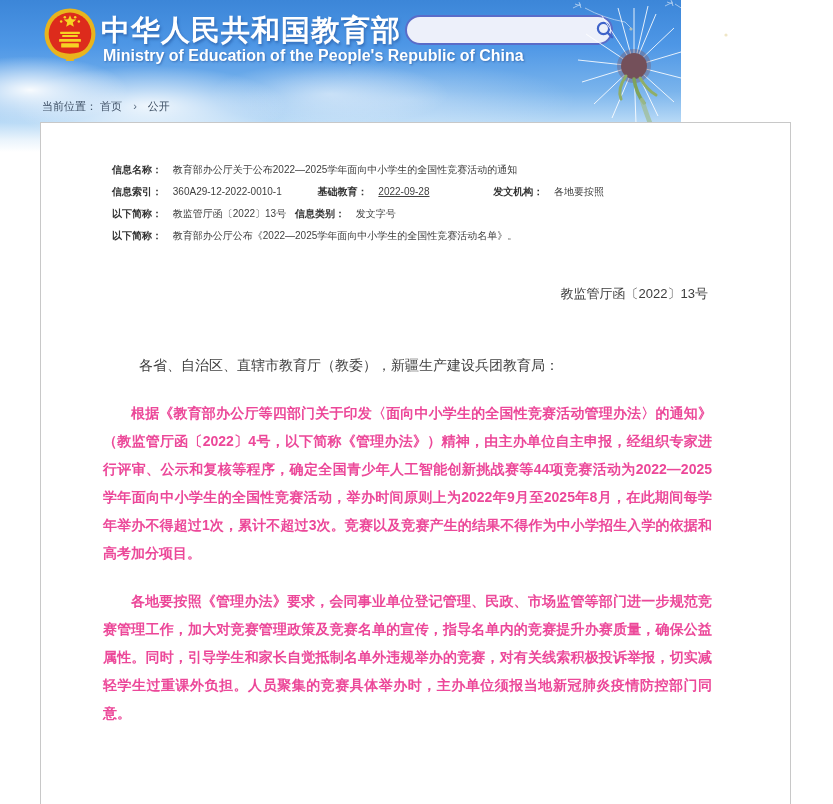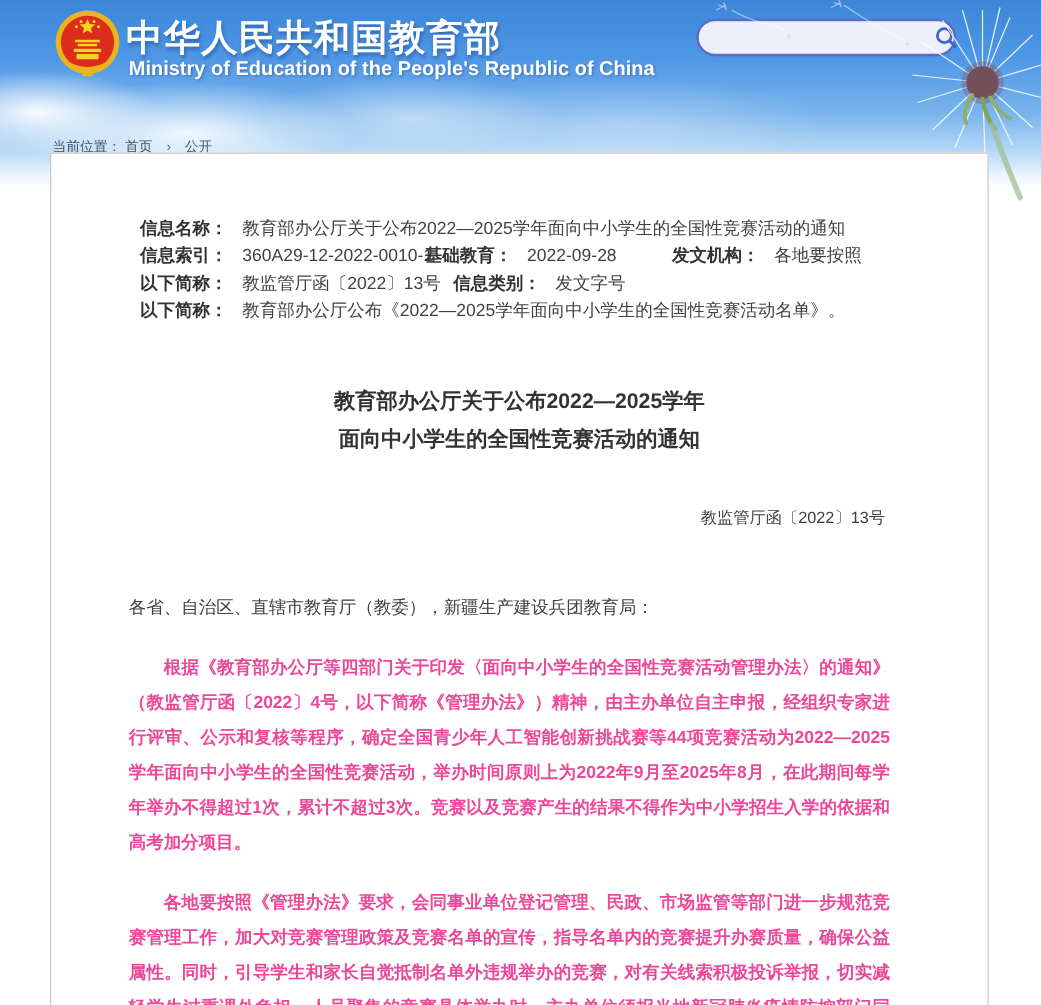--- a/index.html
+++ b/index.html
@@ -1,21 +1,21 @@
 <!DOCTYPE html>
 <html><head>
 <meta charset="utf-8">
 <style>
   * { margin:0; padding:0; box-sizing:border-box; }
   html,body { width:833px; height:804px; overflow:hidden; background:#ffffff;
     font-family:"Liberation Sans","DejaVu Sans",sans-serif; }
   .page { position:relative; width:833px; height:804px; background:#fff; }
 
   
-  .sky { position:absolute; top:0; left:0; width:833px; height:152px;
+  .sky { position:absolute; top:0; left:0; width:681px; height:152px;
     background:
       radial-gradient(ellipse 150px 52px at 30px 90px,  rgba(255,255,255,.95), rgba(255,255,255,0) 65%),
       radial-gradient(ellipse 210px 62px at 150px 106px, rgba(255,255,255,.85), rgba(255,255,255,0) 65%),
       radial-gradient(ellipse 170px 46px at 330px 94px,  rgba(255,255,255,.50), rgba(255,255,255,0) 70%),
       radial-gradient(ellipse 240px 54px at 60% 100px,   rgba(255,255,255,.30), rgba(255,255,255,0) 70%),
       linear-gradient(180deg,#3c86d8 0%,#4e97e6 30%,#7ab4ec 60%,#b7d9f6 80%,#eaf4fc 92%,#ffffff 100%);
   }
 
   .emblem { position:absolute; left:44px; top:7px; width:52px; height:60px; }
   .site-title { position:absolute; left:101px; top:11px; color:#ffffff; font-weight:bold;
@@ -27,43 +27,43 @@
     background:#edf0fa; border:2px solid #5a6cc8; border-radius:16px;
     display:flex; align-items:center; padding:0 8px 0 12px; }
   .search-input { flex:1; border:none; outline:none; background:transparent;
     font-size:13px; color:#333; height:24px; }
   .search-btn { border:none; background:transparent; cursor:pointer; width:22px; height:22px;
     display:flex; align-items:center; justify-content:center; padding:0; }
 
   .dandelion { position:absolute; right:0; top:0; width:125px; height:185px; pointer-events:none; }
   .seeds { position:absolute; left:555px; top:0; width:230px; height:62px; opacity:.65; pointer-events:none; }
 
-  .breadcrumb { position:absolute; left:42px; top:110px; font-size:11px; color:#3f5166; }
+  .breadcrumb { position:absolute; left:42px; top:99px; font-size:11px; color:#3f5166; }
   .breadcrumb a { color:#3f5166; text-decoration:none; cursor:pointer; }
   .breadcrumb .sep { margin:0 8px; color:#55677c; }
 
   
   .panel { position:absolute; left:40px; top:122px; width:751px; height:700px;
     background:#ffffff; border:1px solid #c8c8c8; }
 
-  .meta { padding:48px 70px 0 71px; font-size:14px; line-height:22px; color:#404040; }
+  .meta { padding:36px 70px 0 71px; font-size:10px; line-height:22px; color:#404040; }
   .meta .row { white-space:nowrap; }
   .m-label { font-weight:bold; color:#333333; margin-right:8px; }
   .m-val { color:#404040; }
   .w-index { display:inline-block; width:142px; }
-  .w-date  { display:inline-block; width:112px; }
+  .w-date  { display:inline-block; width:112px;text-decoration:underline; }
   .w-docno { margin-right:6px; }
 
   .doc-title { margin-top:46px; text-align:center; font-size:17px; font-weight:bold;
     color:#333333; line-height:31px; }
 
   .doc-number { margin-top:38px; padding-right:82px; text-align:right;
     font-size:13px; color:#3c3c3c; }
 
-  .salutation { margin:48px 78px 0 62px; font-size:14px; color:#3f3f3f; line-height:28px; }
+  .salutation { margin:48px 78px 0 98px; font-size:14px; color:#3f3f3f; line-height:28px; }
 
   .para { margin:20px 78px 0 62px; font-size:14px; color:#ec4899; line-height:28px;
     text-indent:2em; text-align:justify;font-weight:bold; }
 </style>
 </head>
 <body>
 
 <div class="page">
 
   <div class="sky">
@@ -165,24 +165,20 @@
         <span class="m-val w-docno">教监管厅函〔2022〕13号</span>
         <span class="m-label">信息类别：</span>
         <span class="m-val">发文字号</span>
       </div>
       <div class="row">
         <span class="m-label">以下简称：</span>
         <span class="m-val">教育部办公厅公布《2022—2025学年面向中小学生的全国性竞赛活动名单》。</span>
       </div>
     </div>
 
-    <div class="doc-title">
-      <div>教育部办公厅关于公布2022—2025学年</div>
-      <div>面向中小学生的全国性竞赛活动的通知</div>
-    </div>
 
     <div class="doc-number">教监管厅函〔2022〕13号</div>
 
     <div class="salutation">各省、自治区、直辖市教育厅（教委），新疆生产建设兵团教育局：</div>
 
     <p class="para">根据《教育部办公厅等四部门关于印发〈面向中小学生的全国性竞赛活动管理办法〉的通知》（教监管厅函〔2022〕4号，以下简称《管理办法》）精神，由主办单位自主申报，经组织专家进行评审、公示和复核等程序，确定全国青少年人工智能创新挑战赛等44项竞赛活动为2022—2025学年面向中小学生的全国性竞赛活动，举办时间原则上为2022年9月至2025年8月，在此期间每学年举办不得超过1次，累计不超过3次。竞赛以及竞赛产生的结果不得作为中小学招生入学的依据和高考加分项目。</p>
     <p class="para">各地要按照《管理办法》要求，会同事业单位登记管理、民政、市场监管等部门进一步规范竞赛管理工作，加大对竞赛管理政策及竞赛名单的宣传，指导名单内的竞赛提升办赛质量，确保公益属性。同时，引导学生和家长自觉抵制名单外违规举办的竞赛，对有关线索积极投诉举报，切实减轻学生过重课外负担。人员聚集的竞赛具体举办时，主办单位须报当地新冠肺炎疫情防控部门同意。</p>
 
   </div>
 </div>

